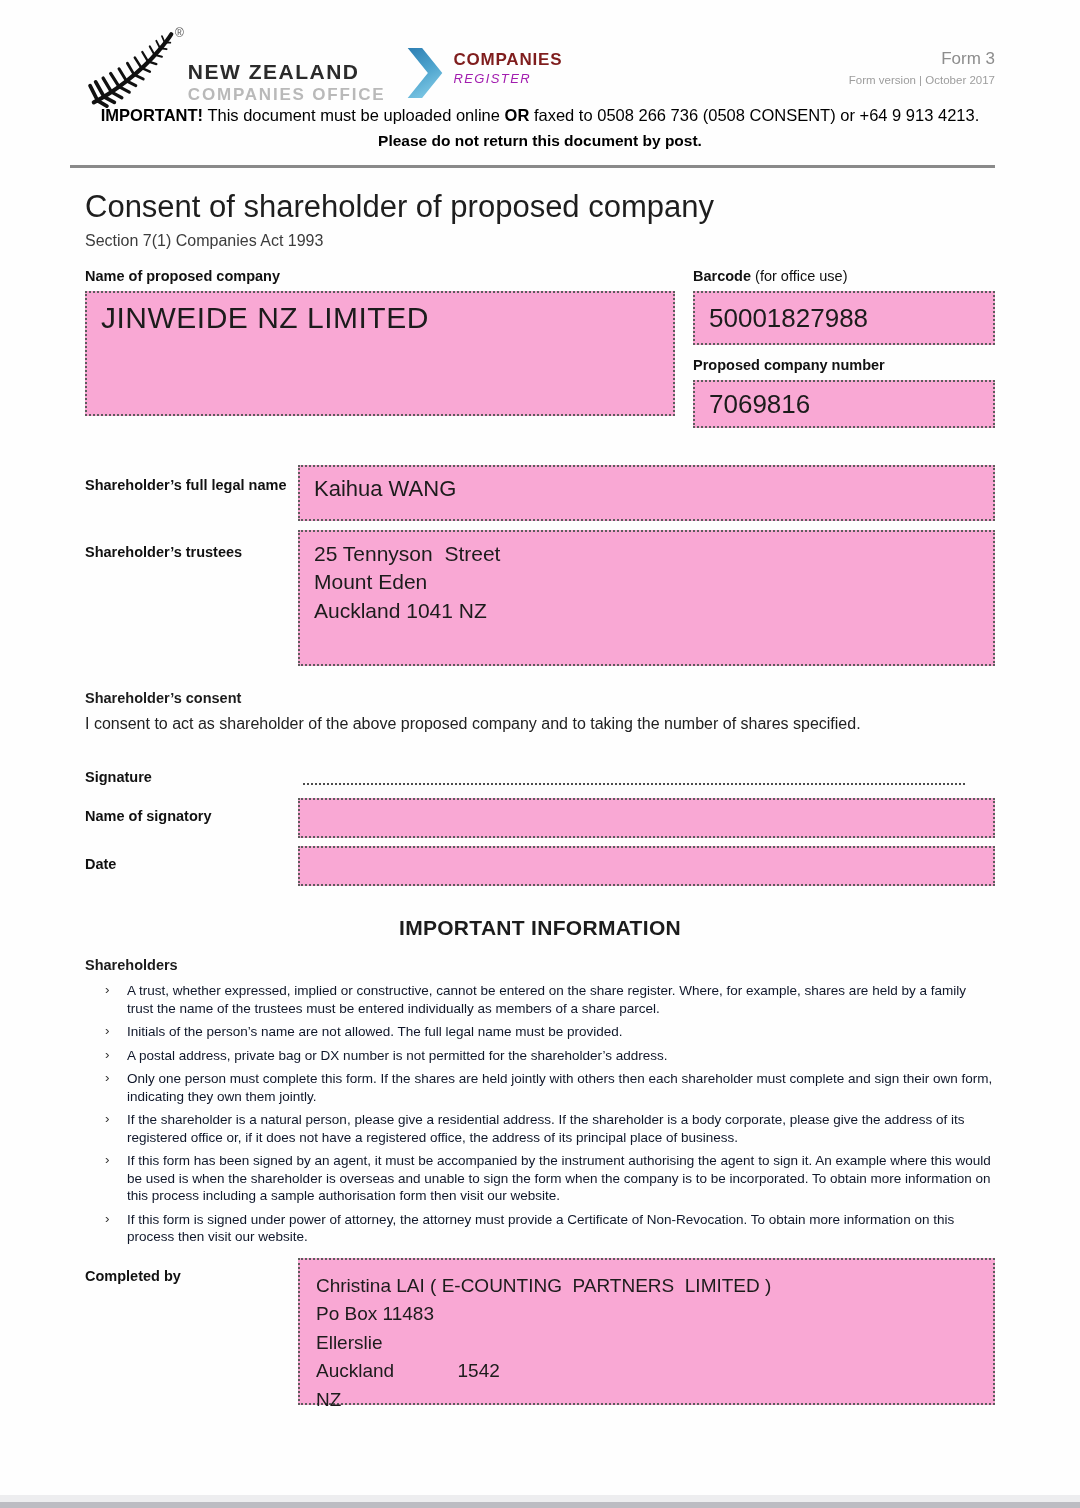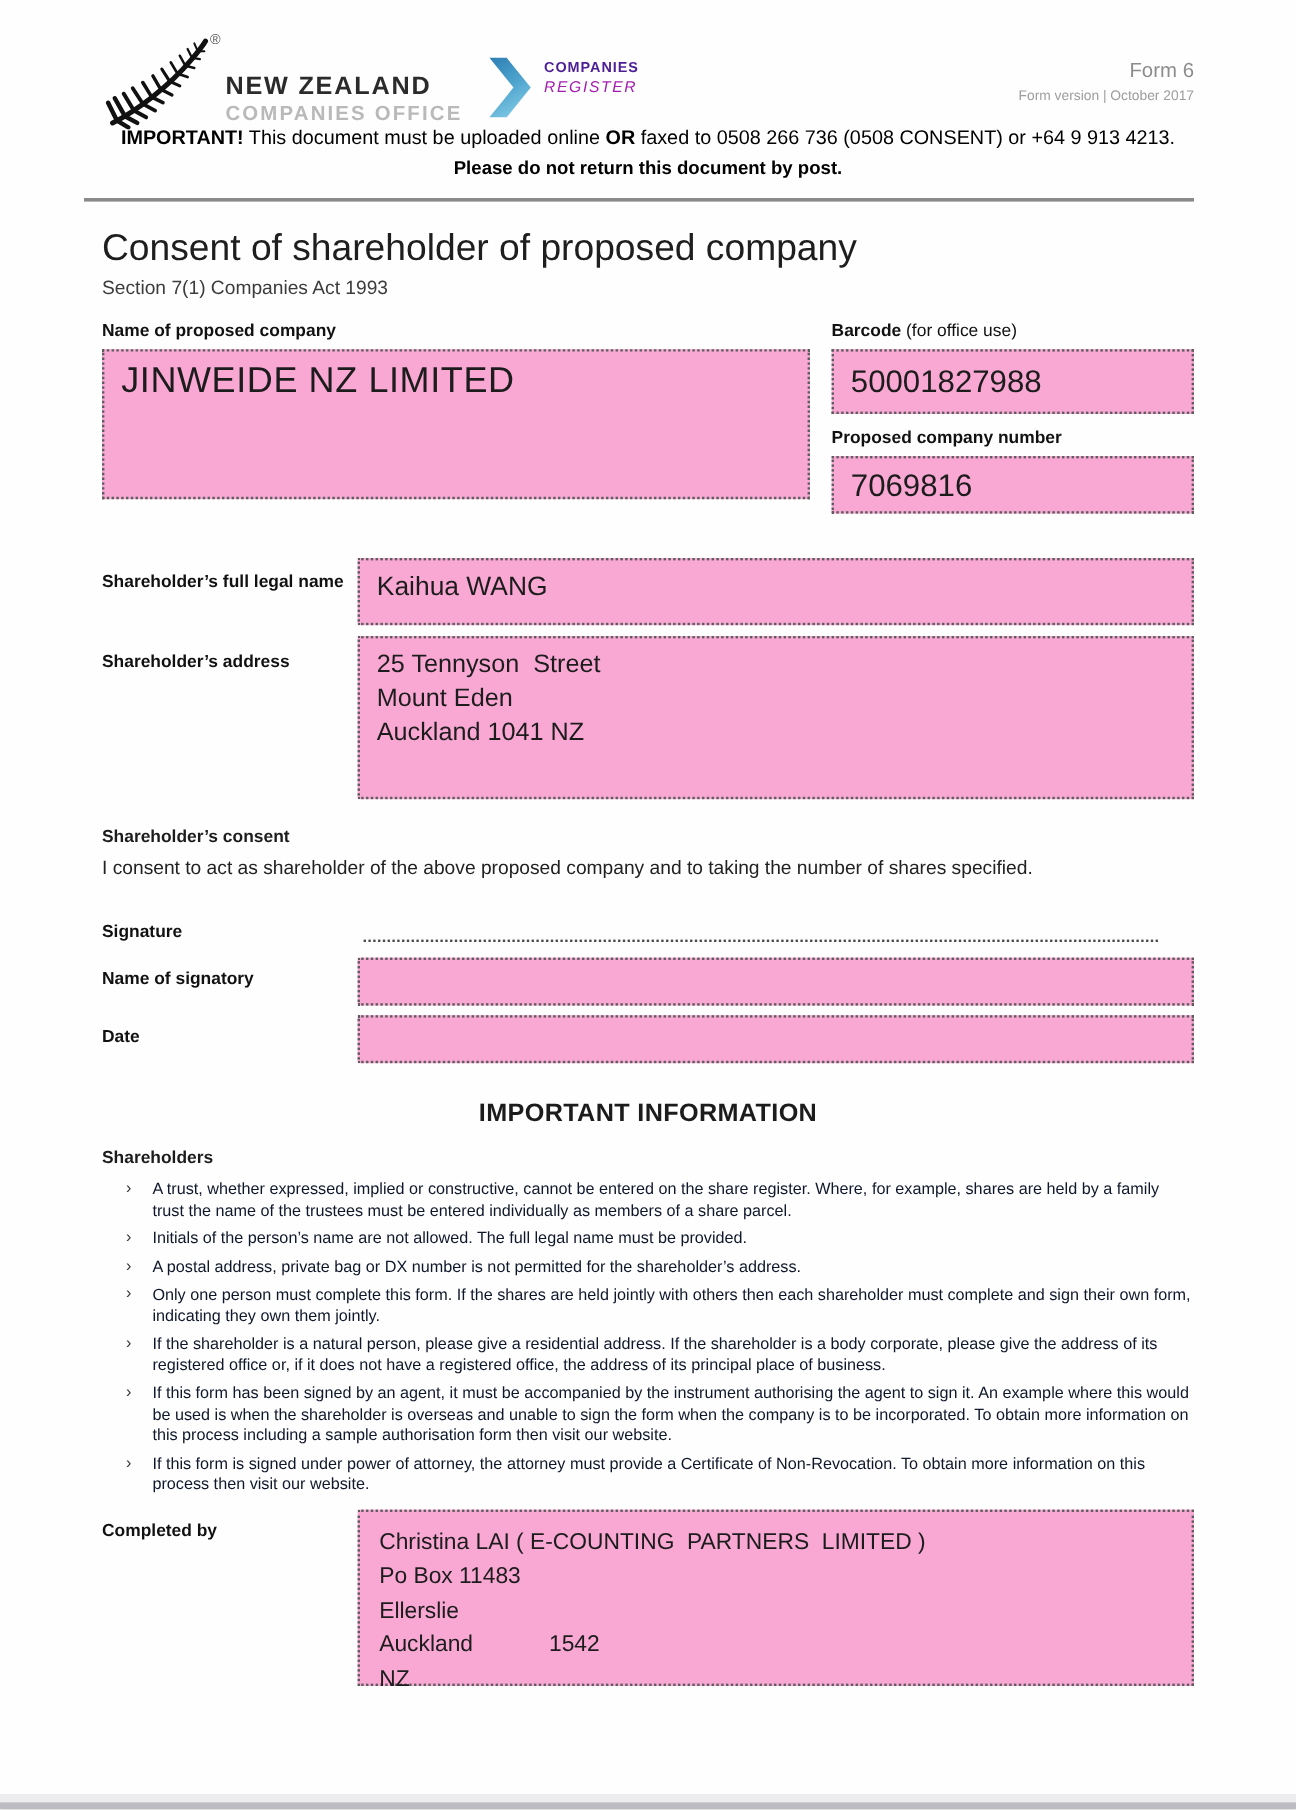--- a/index.html
+++ b/index.html
@@ -12,21 +12,21 @@
   }
   
   .header { display:flex; align-items:flex-start; padding-top:20px; height:100px; }
   .fern { width:96px; height:84px; margin-top:4px; flex:none; }
   .tm { font-size:12px; color:#555; margin:6px 0 0 -6px; }
   .nzco { margin:24px 0 0 4px; line-height:1.1; }
   .nzco-l1 { font-size:21px; font-weight:bold; letter-spacing:1.5px; color:#2b2b2b;margin-top:16px; }
   .nzco-l2 { font-size:17px; font-weight:bold; letter-spacing:1.8px; color:#b9b9b9; margin-top:3px; }
   .chev { width:36px; height:50px; margin:28px 10px 0 22px; flex:none; }
   .creg { margin-top:30px; line-height:1.15; }
-  .creg-l1 { font-size:12px; font-weight:bold; letter-spacing:.8px; color:#4c1d95; }
+  .creg-l1 { font-size:17px; font-weight:bold; letter-spacing:.8px; color:#7f1d1d; }
   .creg-l2 { font-size:13px; letter-spacing:1.4px; color:#a21caf; margin-top:2px;font-style:italic; }
   .hspace { flex:1; }
   .forminfo { text-align:right; margin-top:26px; line-height:1.5; }
   .forminfo-no { font-size:17px; color:#8d8d8d; }
   .forminfo-ver { font-size:11.5px; color:#9d9d9d; }
   
   .notice { text-align:center; margin-top:6px; font-size:16.5px; color:#000000; }
   .notice .b { font-weight:bold; }
   .notice-l2 { margin-top:7px; font-weight:bold; font-size:15.5px; }
   .divider { height:3px; background:#8a8a8a; width:925px; margin:15px 0 0 -15px; }
@@ -130,21 +130,21 @@
         </linearGradient>
       </defs>
       <polygon points="0,0 15,0 36,26 15,52 0,52 21,26" fill="url(#cg)"></polygon>
     </svg>
     <div class="creg">
       <div class="creg-l1">COMPANIES</div>
       <div class="creg-l2">REGISTER</div>
     </div>
     <div class="hspace"></div>
     <div class="forminfo">
-      <div class="forminfo-no">Form 6</div>
+      <div class="forminfo-no">Form 3</div>
       <div class="forminfo-ver">Form version | October 2017</div>
     </div>
   </div>
 
   <div class="notice">
     <div><span class="b">IMPORTANT!</span> <span>This document must be uploaded online</span> <span class="b">OR</span> <span>faxed to 0508 266 736 (0508 CONSENT) or +64 9 913 4213.</span></div>
     <div class="notice-l2">Please do not return this document by post.</div>
   </div>
 
   <div class="divider"></div>
@@ -164,21 +164,21 @@
       <div class="box number-box">7069816</div>
     </div>
   </div>
 
   <div class="frow r-legal">
     <div class="lbl">Shareholder’s full legal name</div>
     <div class="box fbox legal-box">Kaihua WANG</div>
   </div>
 
   <div class="frow r-addr">
-    <div class="lbl">Shareholder’s address</div>
+    <div class="lbl">Shareholder’s trustees</div>
     <div class="box fbox addr-box">25 Tennyson  Street
 Mount Eden
 Auckland 1041 NZ</div>
   </div>
 
 
   <div class="consent-h">Shareholder’s consent</div>
   <div class="consent-t">I consent to act as shareholder of the above proposed company and to taking the number of shares specified.</div>
 
   <div class="frow r-sig">

